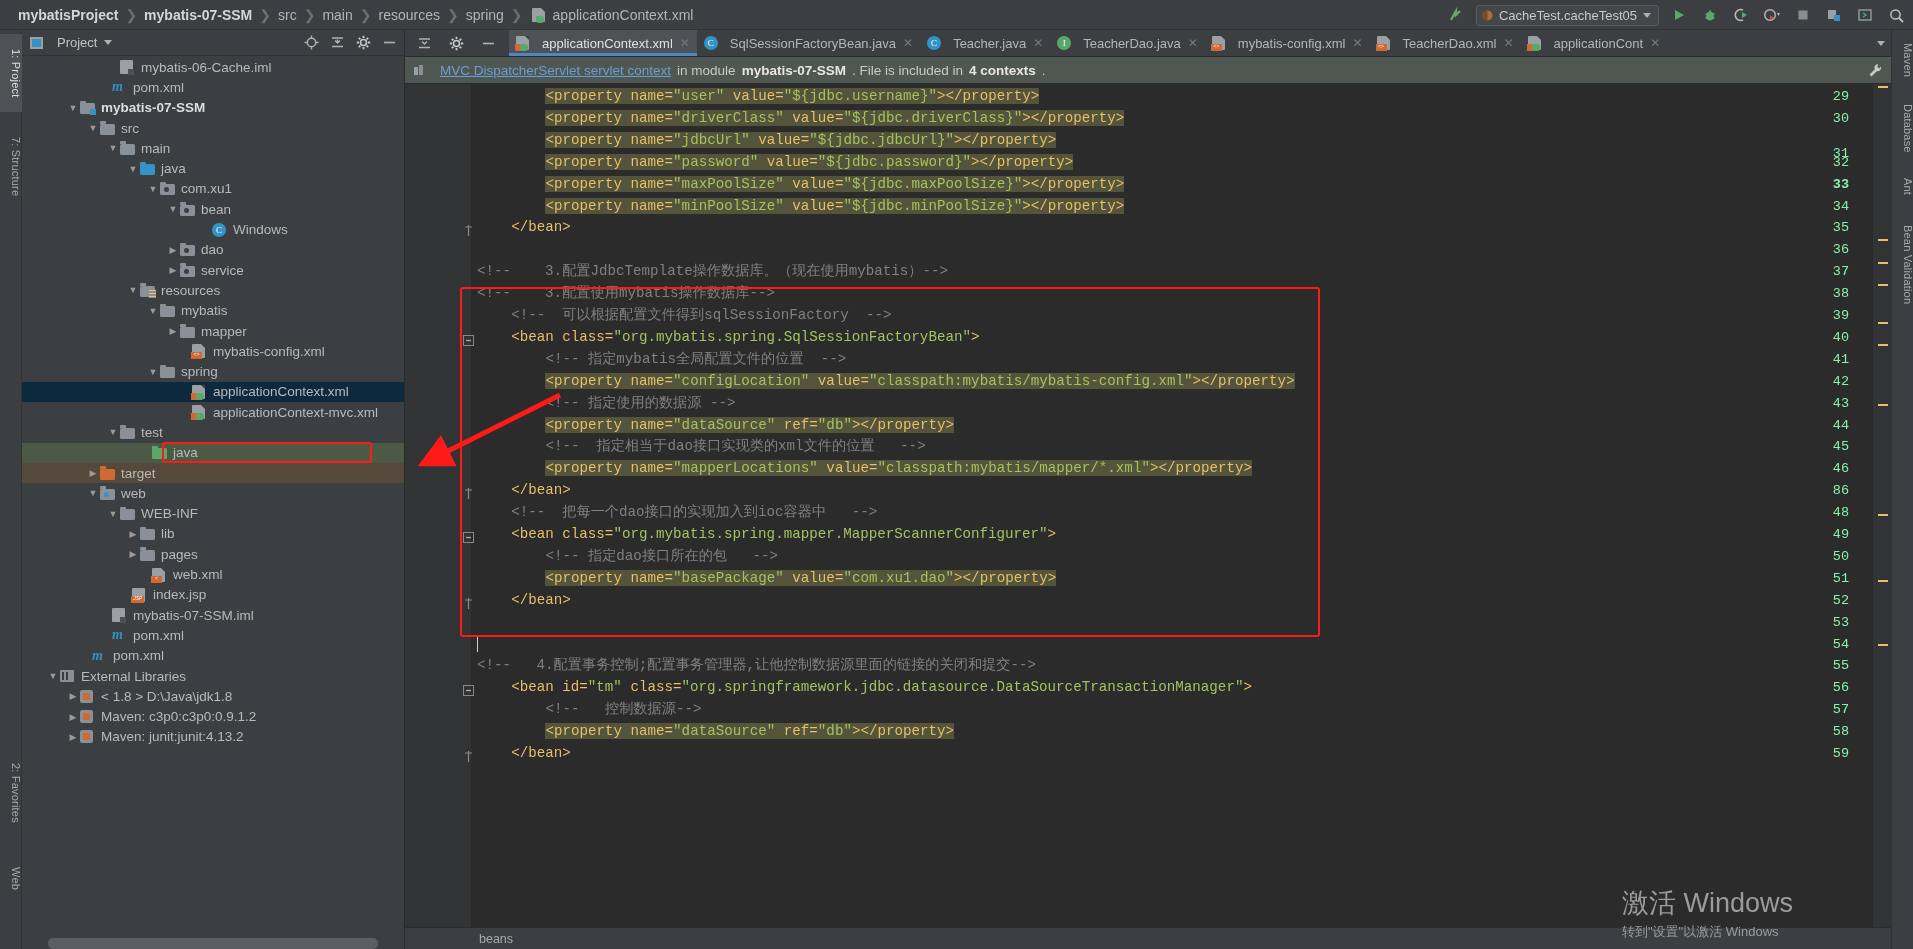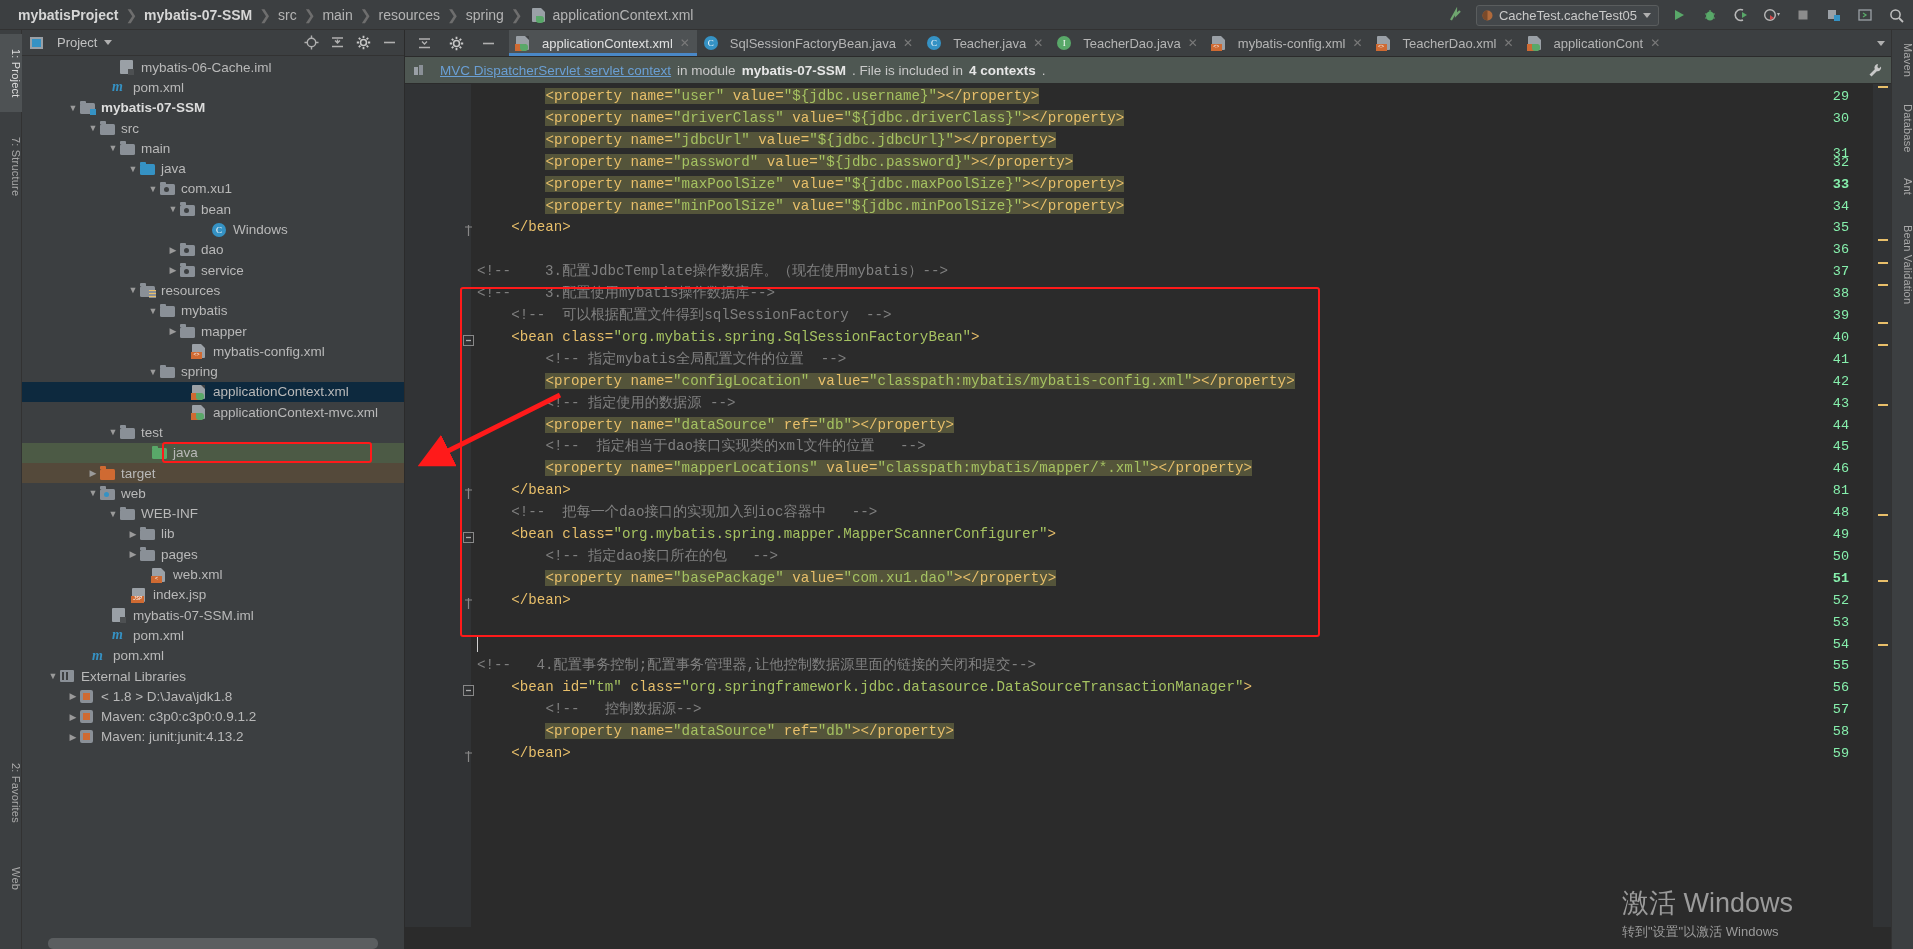--- a/index.html
+++ b/index.html
@@ -706,25 +706,25 @@
           <div class="lnum" style="top: 177.2px; line-height: 21.9px;">37</div>
           <div class="lnum" style="top: 199.1px; line-height: 21.9px;">38</div>
           <div class="lnum" style="top: 221px; line-height: 21.9px;">39</div>
           <div class="lnum" style="top: 242.9px; line-height: 21.9px;">40</div>
           <div class="lnum" style="top: 264.8px; line-height: 21.9px;">41</div>
           <div class="lnum" style="top: 286.7px; line-height: 21.9px;">42</div>
           <div class="lnum" style="top: 308.6px; line-height: 21.9px;">43</div>
           <div class="lnum" style="top: 330.5px; line-height: 21.9px;">44</div>
           <div class="lnum" style="top: 352.4px; line-height: 21.9px;">45</div>
           <div class="lnum" style="top: 374.3px; line-height: 21.9px;">46</div>
-          <div class="lnum" style="top: 396.2px; line-height: 21.9px;">81</div>
+          <div class="lnum" style="top: 396.2px; line-height: 21.9px;">86</div>
           <div class="lnum" style="top: 418.1px; line-height: 21.9px;">48</div>
           <div class="lnum" style="top: 440px; line-height: 21.9px;">49</div>
           <div class="lnum" style="top: 461.9px; line-height: 21.9px;">50</div>
-          <div class="lnum" style="top: 483.8px; line-height: 21.9px; font-weight: bold;">51</div>
+          <div class="lnum" style="top: 483.8px; line-height: 21.9px;">51</div>
           <div class="lnum" style="top: 505.7px; line-height: 21.9px;">52</div>
           <div class="lnum" style="top: 527.6px; line-height: 21.9px;">53</div>
           <div class="lnum" style="top: 549.5px; line-height: 21.9px;">54</div>
           <div class="lnum" style="top: 571.4px; line-height: 21.9px;">55</div>
           <div class="lnum" style="top: 593.3px; line-height: 21.9px;">56</div>
           <div class="lnum" style="top: 615.2px; line-height: 21.9px;">57</div>
           <div class="lnum" style="top: 637.1px; line-height: 21.9px;">58</div>
           <div class="lnum" style="top: 659px; line-height: 21.9px;">59</div>
         </div>
       <div id="foldmarks">
@@ -764,20 +764,23 @@
         <div class="emark" style="top:200px;background:#e8bf6a;"></div>
         <div class="emark" style="top:238px;background:#e8bf6a;"></div>
         <div class="emark" style="top:260px;background:#e8bf6a;"></div>
         <div class="emark" style="top:320px;background:#e8bf6a;"></div>
         <div class="emark" style="top:430px;background:#e8bf6a;"></div>
         <div class="emark" style="top:496px;background:#e8bf6a;"></div>
         <div class="emark" style="top:560px;background:#e8bf6a;"></div>
       </div>
     </div>
 
+    <div class="status">
+      <span>beans</span>
+    </div>
   </div>
 
   <svg class="arrow-annot" style="left:400px; top:385px; width:180px; height:90px;">
     <defs>
       <marker id="ah" markerWidth="7" markerHeight="7" refX="2" refY="3.5" orient="auto">
         <path d="M0,0 L7,3.5 L0,7 z" fill="#ff1a1a"></path>
       </marker>
     </defs>
     <line x1="160" y1="10" x2="40" y2="70" stroke="#ff1a1a" stroke-width="5" marker-end="url(#ah)"></line>
   </svg>

